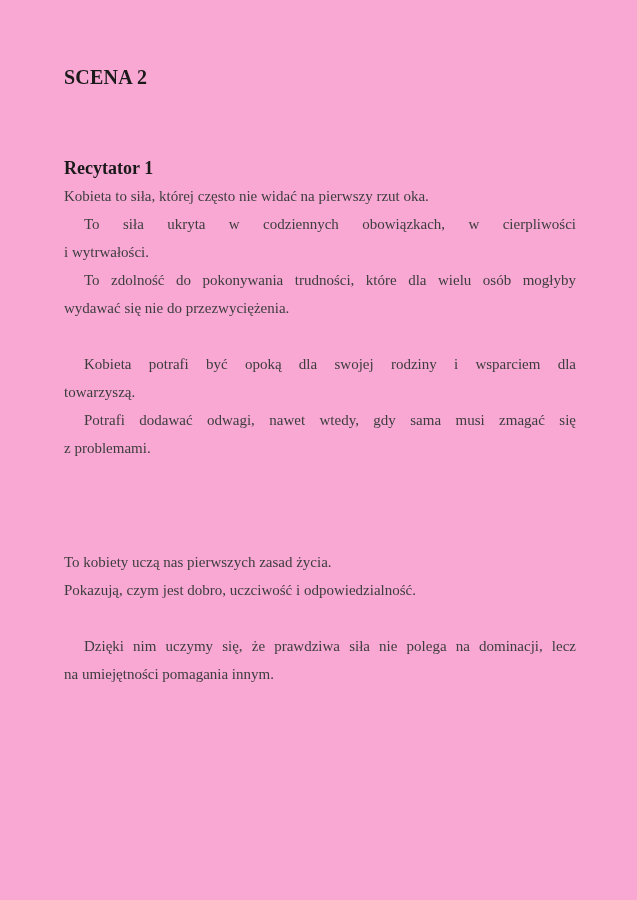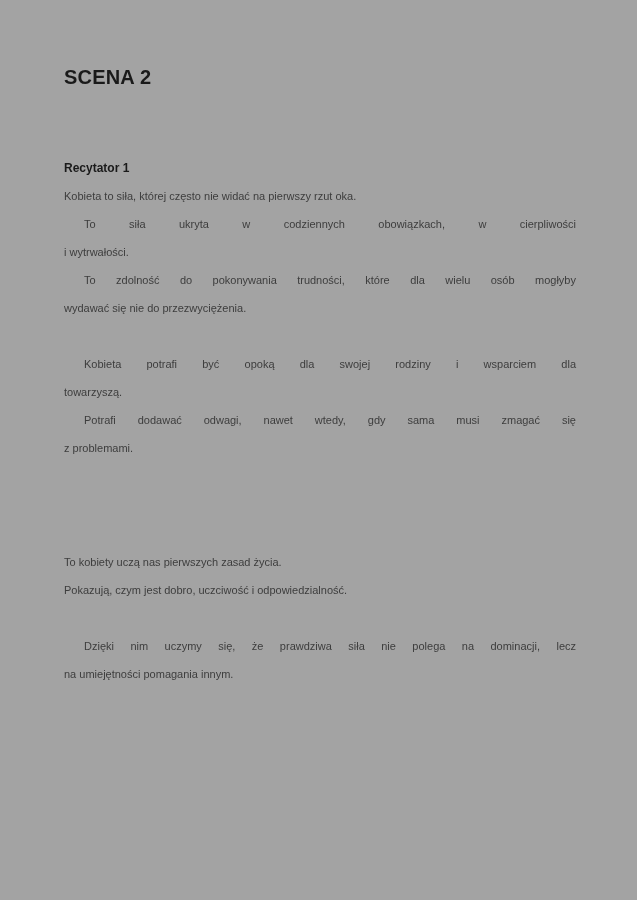--- a/index.html
+++ b/index.html
@@ -1,47 +1,47 @@
 <!DOCTYPE html>
 <html><head>
 <meta charset="utf-8">
 <style>
   html, body { margin: 0; padding: 0; background: #ffffff; }
   .page {
     position: relative;
     width: 637px;
     height: 900px;
-    background: #a3a3a3;
+    background: #f9a8d4;
     box-sizing: border-box;
     padding: 60px 61px 0 64px;
-    font-family: Liberation Sans, sans-serif;
+    font-family: Liberation Serif, serif;
     overflow: hidden;
   }
   .scene-heading {
     font-size: 20px;
     line-height: 34px;
     font-weight: 700;
     color: #1a1a1a;
     letter-spacing: 0.2px;
     margin: 0;
   }
   .section { margin: 0; }
   .section-1 { margin-top: 60px; }
   .section-2 { margin-top: 86px; }
   .speaker {
-    font-size: 12px;
+    font-size: 18px;
     line-height: 28px;
     font-weight: 700;
     color: #1a1a1a;
     margin: 0;
   }
   .para { margin: 0; }
   .para.gap { margin-top: 28px; }
   .line {
-    font-size: 11px;
+    font-size: 15px;
     line-height: 28px;
     color: #3d3d3d;
   }
   .line.j {
     text-align: justify;
     text-align-last: justify;
     margin-left: 20px;
   }
 </style>
 </head>

